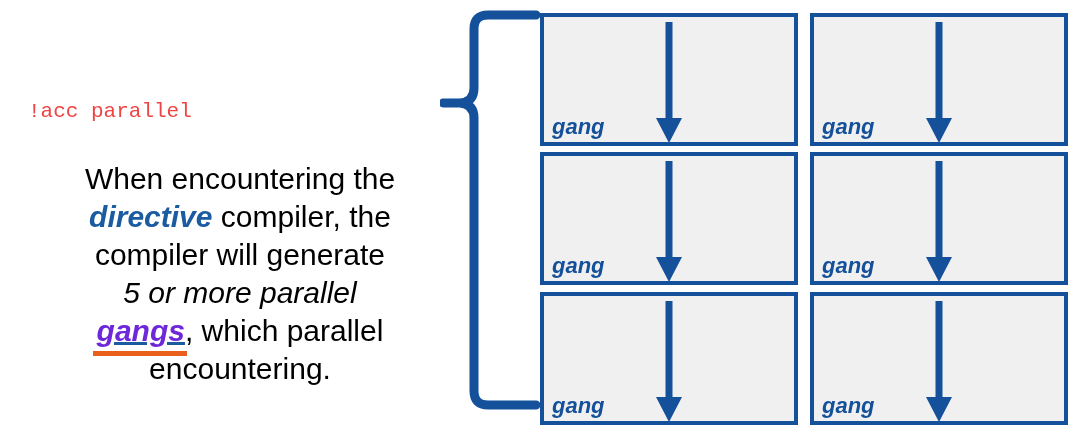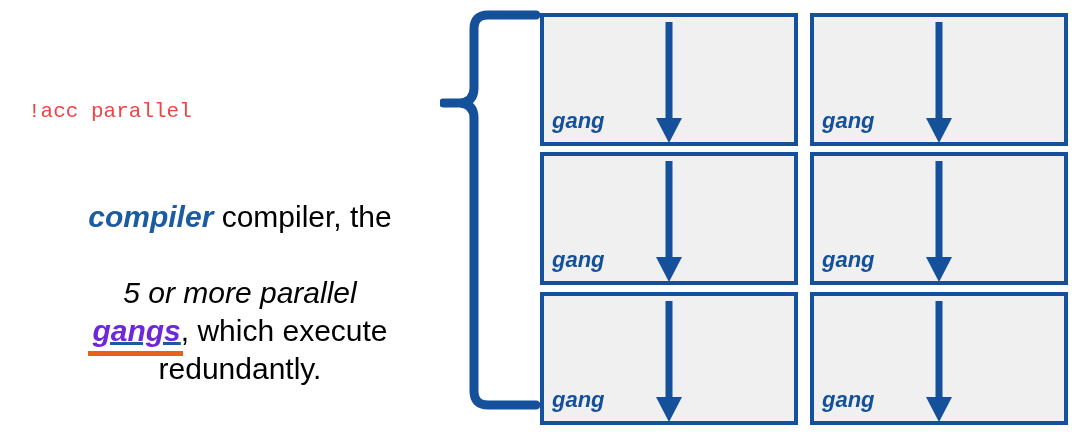--- a/index.html
+++ b/index.html
@@ -96,21 +96,21 @@
   }
   .gang-box.c0 { left: 0px; }
   .gang-box.c1 { left: 270px; }
   .gang-box.r0 { top: 0px; }
   .gang-box.r1 { top: 139px; }
   .gang-box.r2 { top: 279px; }
 
   .gang-label {
     position: absolute;
     left: 8px;
-    bottom: 8px;
+    bottom: 2px;
     font-family: "Liberation Sans", sans-serif;
     font-weight: bold;
     font-style: italic;
     font-size: 22px;
     line-height: 26px;
     color: #15509A;
   }
 
   .gang-arrow {
     position: absolute;
@@ -122,29 +122,31 @@
   }
 </style>
 </head>
 <body>
 
 <div id="slide">
 
   <div id="code-line">!acc parallel</div>
 
   <div id="description">
-    <br>
-    <span class="kw-blue">compiler</span><span> compiler, the</span>
-    <br>
+    <span>When encountering the</span>
+    <br>
+    <span class="kw-blue">directive</span><span> compiler, the</span>
+    <br>
+    <span>compiler will generate</span>
     <br>
     <span class="it">5 or more parallel</span>
     <br>
-    <span class="kw-gangs">gangs</span><span>, which execute</span>
-    <br>
-    <span>redundantly.</span>
+    <span class="kw-gangs">gangs</span><span>, which parallel</span>
+    <br>
+    <span>encountering.</span>
   </div>
 
   <svg id="brace" viewBox="0 0 100 428">
     <path d="M 96 11
              L 48 11
              Q 34 11 34 25
              L 34 84
              Q 34 98 20 99
              L 3 99
              L 20 99

